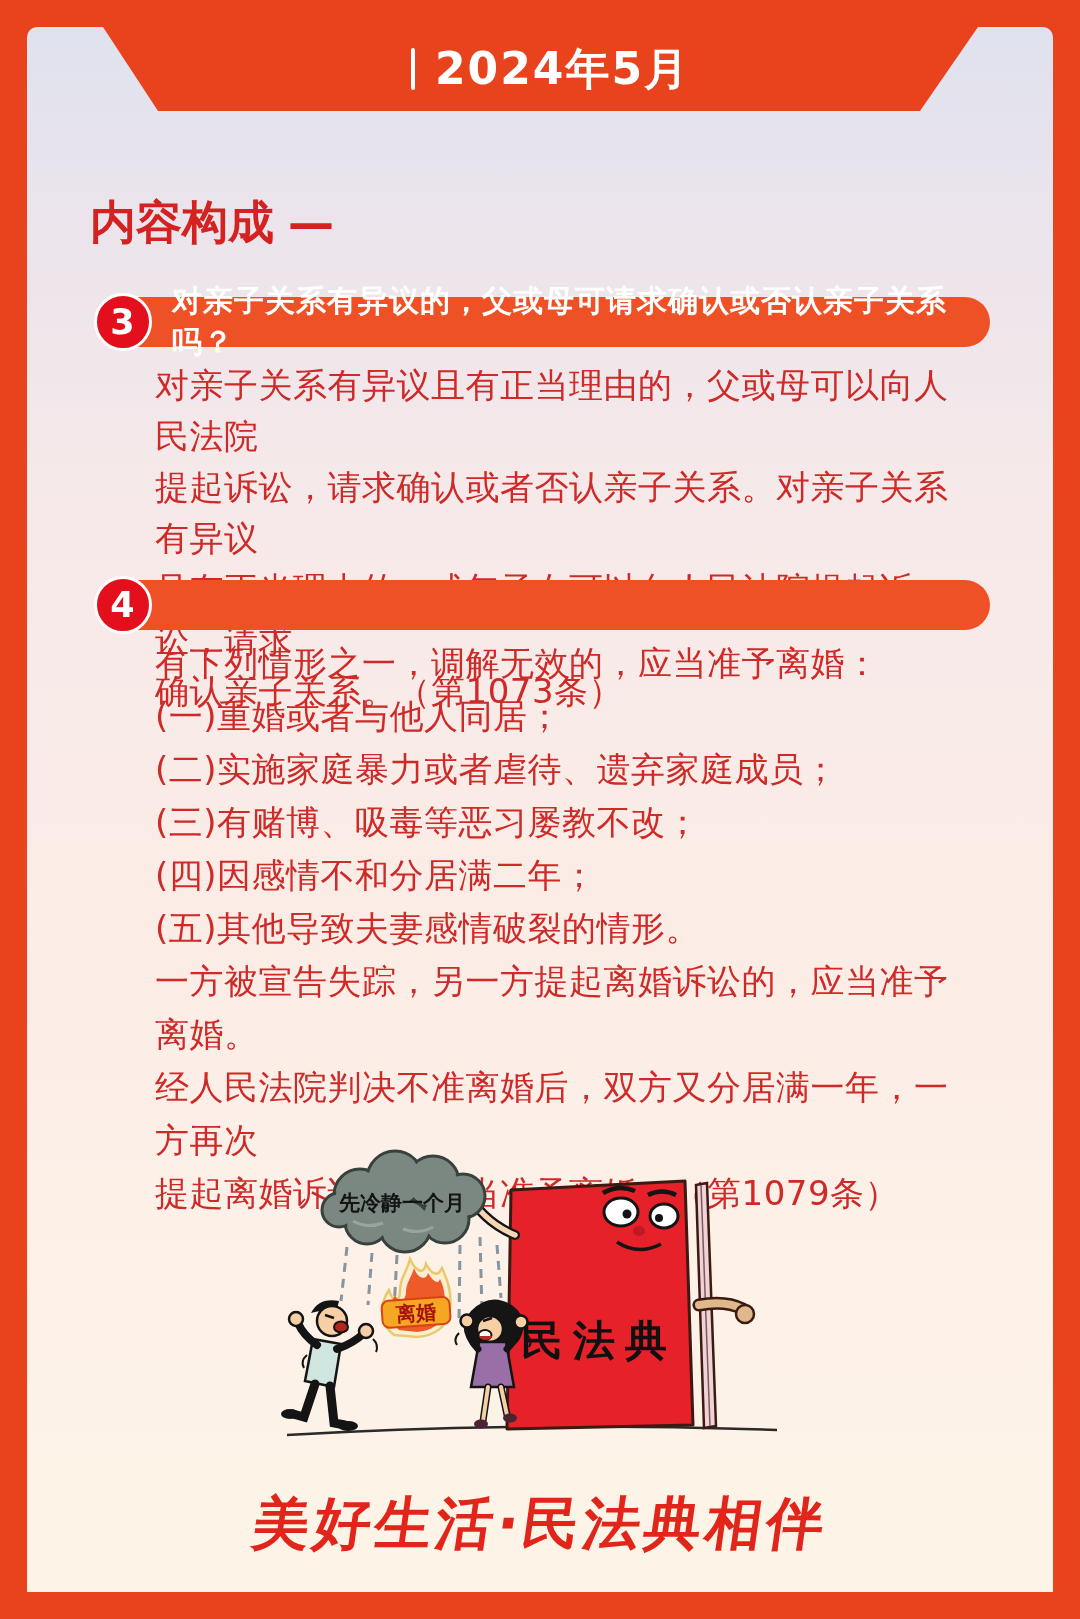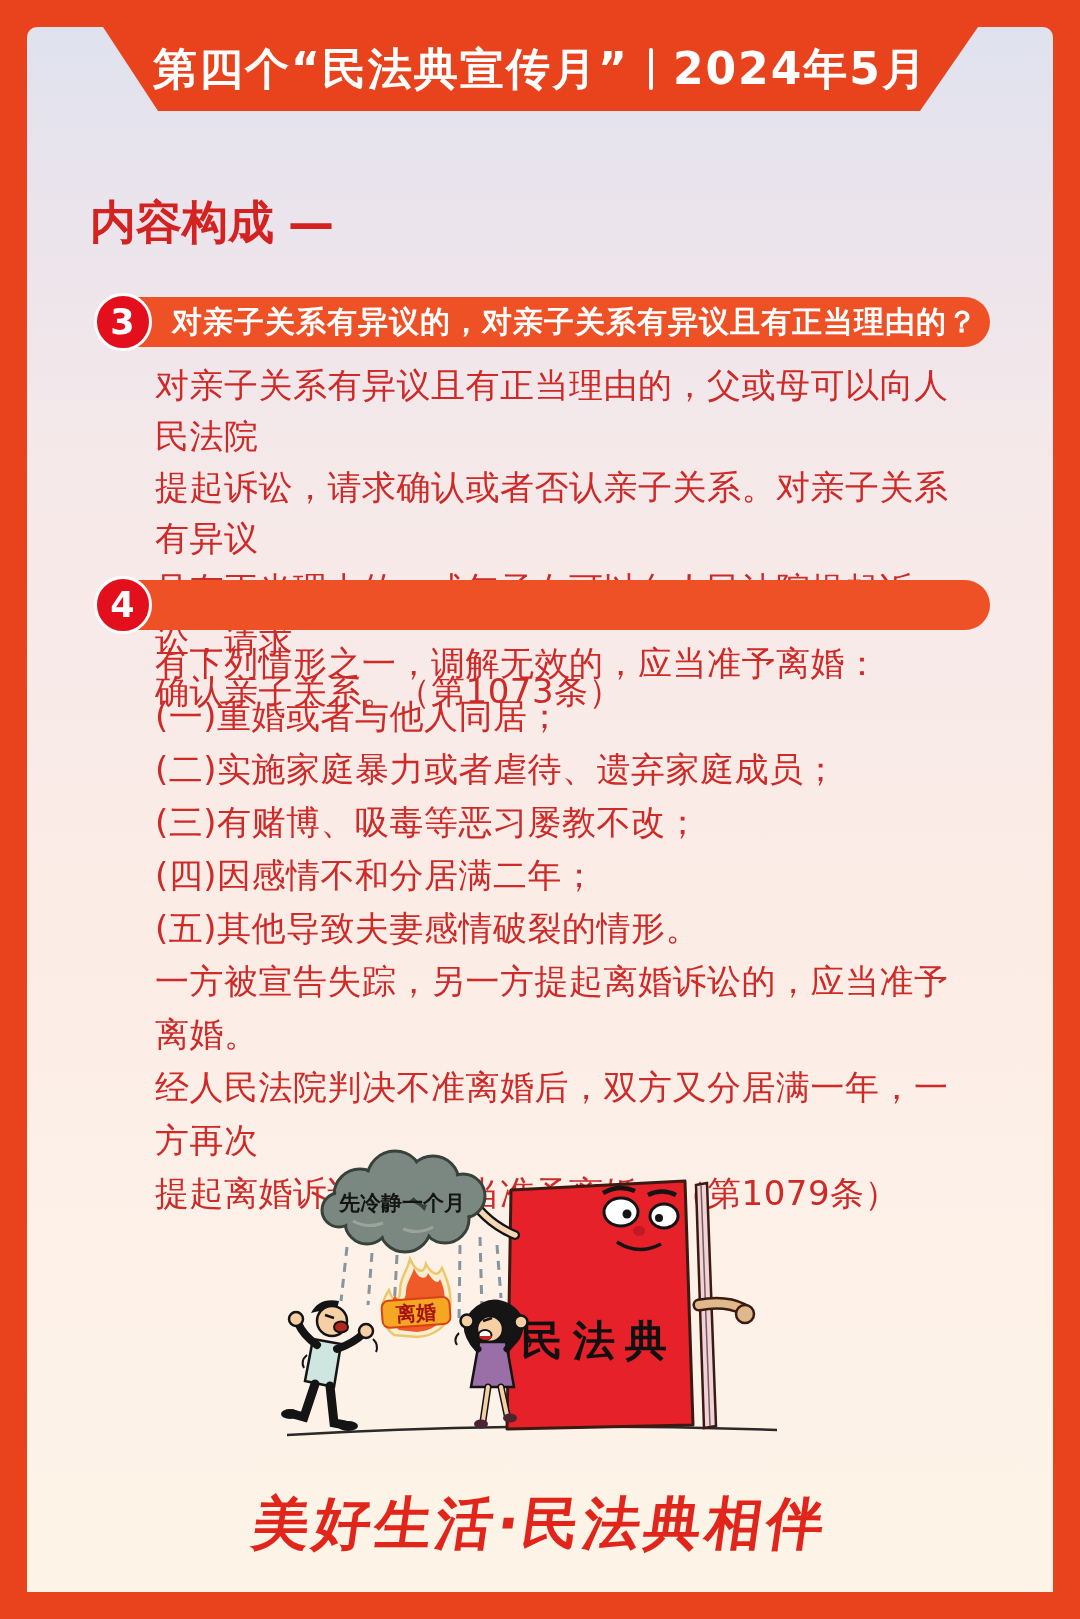--- a/index.html
+++ b/index.html
@@ -58,35 +58,34 @@
   .footer-skew{display:inline-block;transform:skewX(-8deg);}
 </style>
 </head>
 <body>
 
 <div>
 
   <div class="inner-bg"></div>
 
   <div class="header-banner">
-    <span>第四个“民法典宣传月”</span>
     <span class="header-divider"></span>
     <span>2024年5月</span>
   </div>
 
   <div class="section-title">
     <span class="t-prefix">内容构成</span>
     <span class="t-dash">—</span>
   </div>
 
   <div class="pill pill-q3">
     <div class="badge">
       <span>3</span>
     </div>
-    <span>对亲子关系有异议的，对亲子关系有异议且有正当理由的？</span>
+    <span>对亲子关系有异议的，父或母可请求确认或否认亲子关系吗？</span>
   </div>
   <div class="answer answer-q3">对亲子关系有异议且有正当理由的，父或母可以向人民法院
 提起诉讼，请求确认或者否认亲子关系。对亲子关系有异议
 且有正当理由的，成年子女可以向人民法院提起诉讼，请求
 确认亲子关系。（第1073条）</div>
 
   <div class="pill pill-q4">
     <div class="badge">
       <span>4</span>
     </div>

